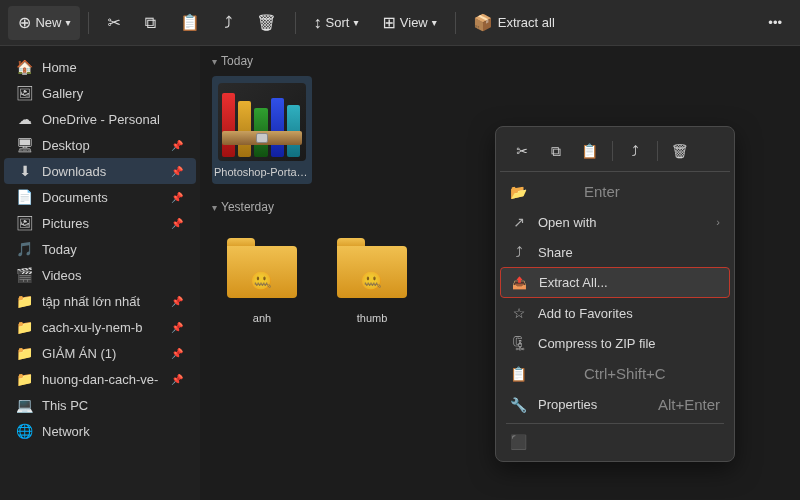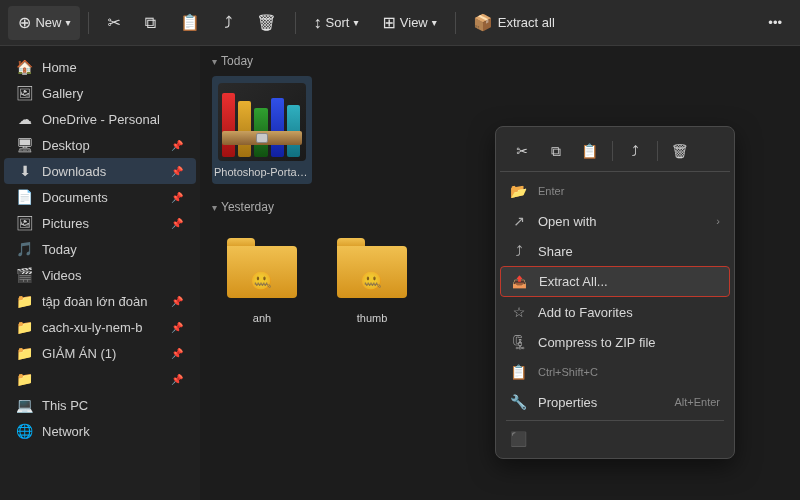--- a/index.html
+++ b/index.html
@@ -202,22 +202,23 @@
       border-radius: 4px;
     }
     .ctx-item-icon {
       width: 18px;
       text-align: center;
       font-size: 14px;
       color: #b0b0b0;
     }
     .ctx-item-label { flex: 1; }
     .ctx-item-shortcut {
-      font-size: 11px;
+      font-size: 15px;
       color: #888;
+      margin-left: 46px;
     }
     .ctx-item-arrow {
       font-size: 11px;
       color: #888;
     }
     .ctx-separator {
       height: 1px;
       background: #4a4a4a;
       margin: 3px 6px;
     }
@@ -307,35 +308,36 @@
     <div class="sidebar-item">
       <span class="sidebar-icon">🎵</span>
       <span class="sidebar-item-label">Today</span>
     </div>
     <div class="sidebar-item">
       <span class="sidebar-icon">🎬</span>
       <span class="sidebar-item-label">Videos</span>
     </div>
     <div class="sidebar-item">
       <span class="sidebar-icon">📁</span>
-      <span class="sidebar-item-label">tập đoàn lớn đoàn</span>
+      <span class="sidebar-item-label">tập nhất lớn nhất</span>
       <span class="sidebar-pin">📌</span>
     </div>
     <div class="sidebar-item">
       <span class="sidebar-icon">📁</span>
       <span class="sidebar-item-label">cach-xu-ly-nem-b</span>
       <span class="sidebar-pin">📌</span>
     </div>
     <div class="sidebar-item">
       <span class="sidebar-icon">📁</span>
       <span class="sidebar-item-label">GIẢM ÁN (1)</span>
       <span class="sidebar-pin">📌</span>
     </div>
     <div class="sidebar-item">
       <span class="sidebar-icon">📁</span>
+      <span class="sidebar-item-label">huong-dan-cach-ve-</span>
       <span class="sidebar-pin">📌</span>
     </div>
     <div class="sidebar-item">
       <span class="sidebar-icon">💻</span>
       <span class="sidebar-item-label">This PC</span>
     </div>
     <div class="sidebar-item">
       <span class="sidebar-icon">🌐</span>
       <span class="sidebar-item-label">Network</span>
     </div>

